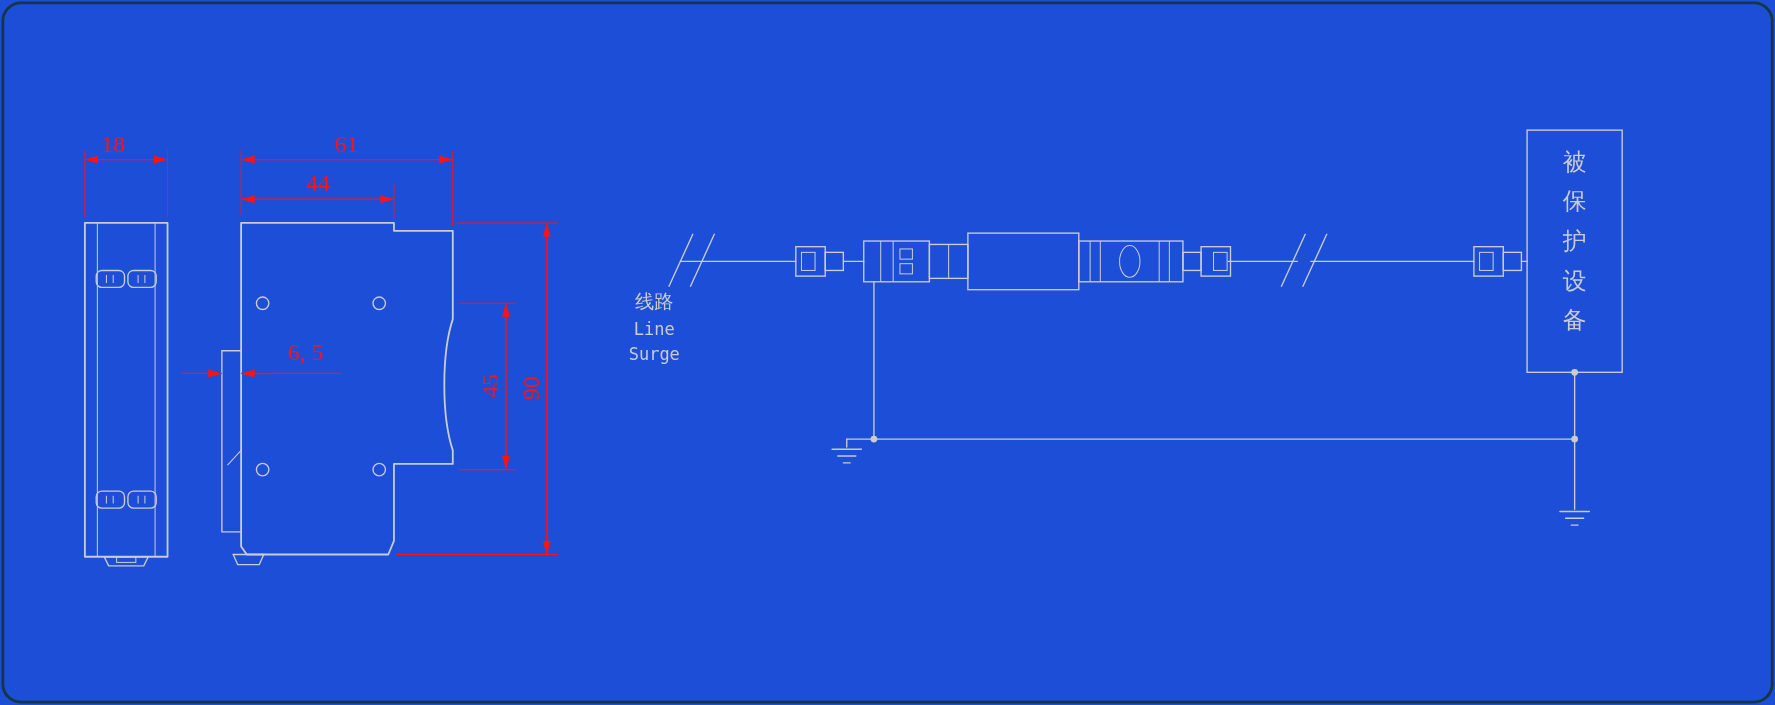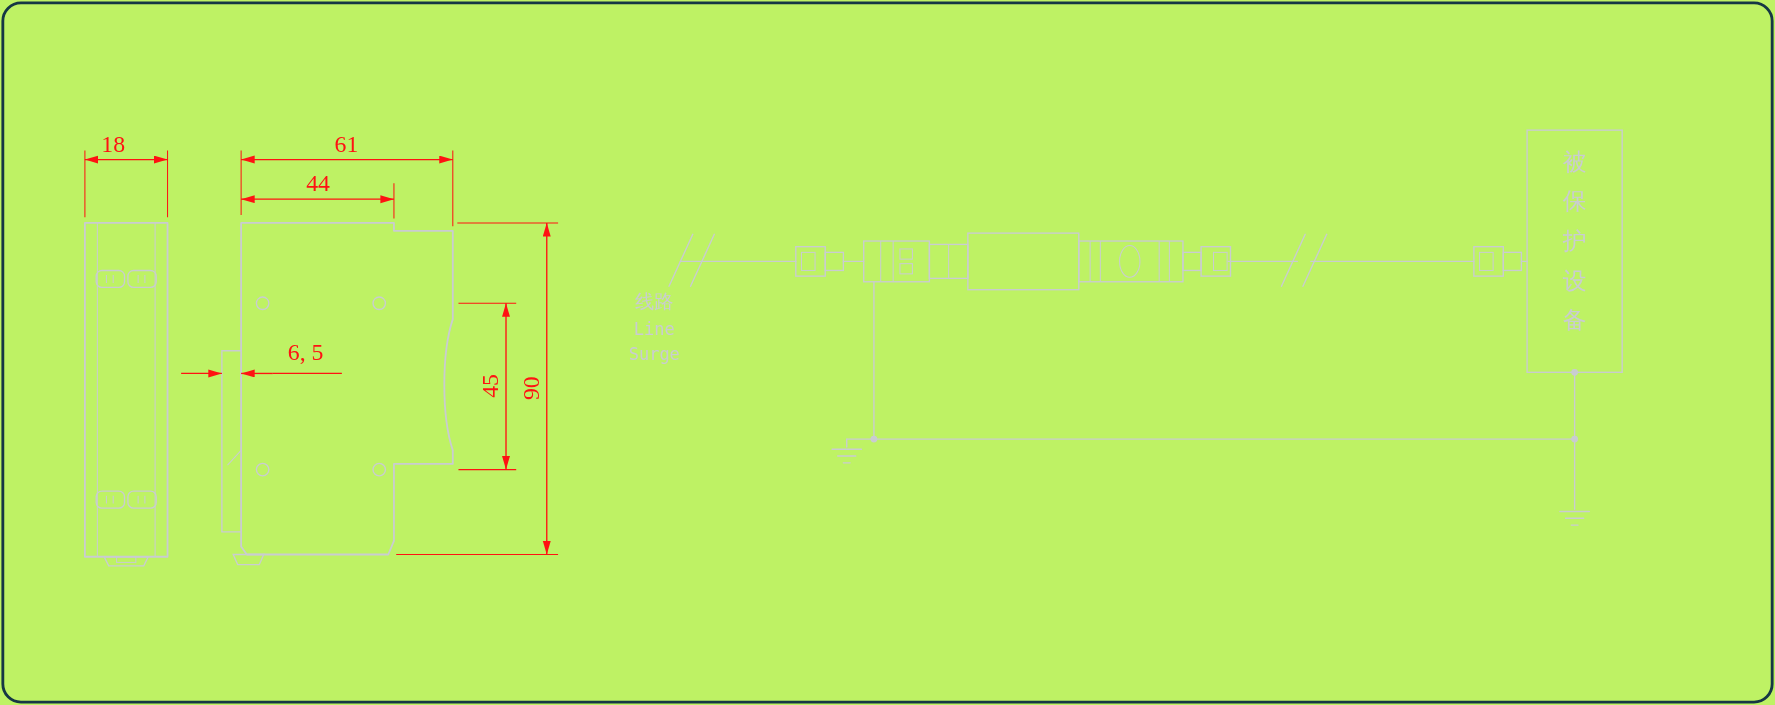--- a/index.html
+++ b/index.html
@@ -1,16 +1,16 @@
 <!DOCTYPE html>
 <html><head>
 <meta charset="utf-8">
 <style>
   html,body{margin:0;padding:0;background:#000;}
-  .page{width:1775px;height:705px;background:#bef264;overflow:hidden;}
+  .page{width:1775px;height:705px;background:#1d4ed8;overflow:hidden;}
   svg{display:block;}
   .ln  {stroke:#c9ccd1;stroke-width:1.6;fill:none;stroke-linecap:round;stroke-linejoin:round;}
   .ln2 {stroke:#c9ccd1;stroke-width:1.2;fill:none;stroke-linecap:round;}
   .ln3 {stroke:#c9ccd1;stroke-width:0.9;fill:none;}
   .dim {stroke:#ff1212;stroke-width:1.2;fill:none;}
   .ext {stroke:#ff1212;stroke-width:0.9;fill:none;}
   .dimtxt{fill:#ff1212;font-family:"Liberation Serif",serif;font-size:21px;}
   .cadcn {fill:#c9ccd1;font-family:"DejaVu Sans","Liberation Sans",sans-serif;font-size:17px;}
   .caden {fill:#c9ccd1;font-family:"DejaVu Sans Mono","Liberation Mono",monospace;font-size:15px;}
   .boxcn {fill:#c9ccd1;font-family:"DejaVu Sans","Liberation Sans",sans-serif;font-size:21px;}

